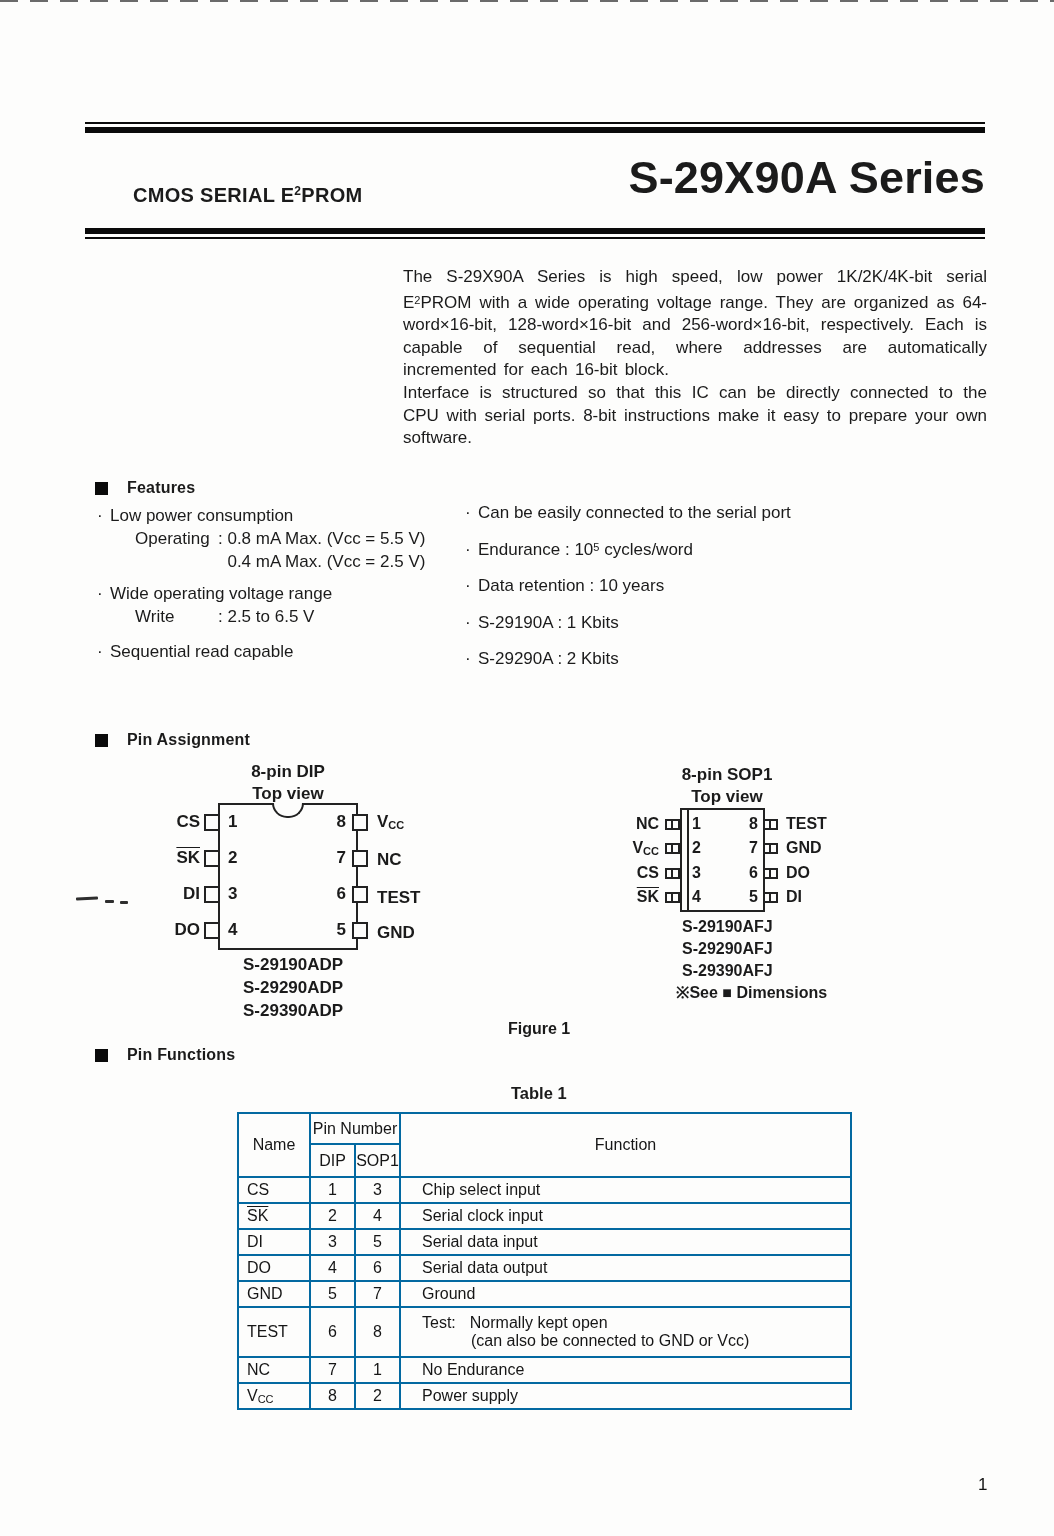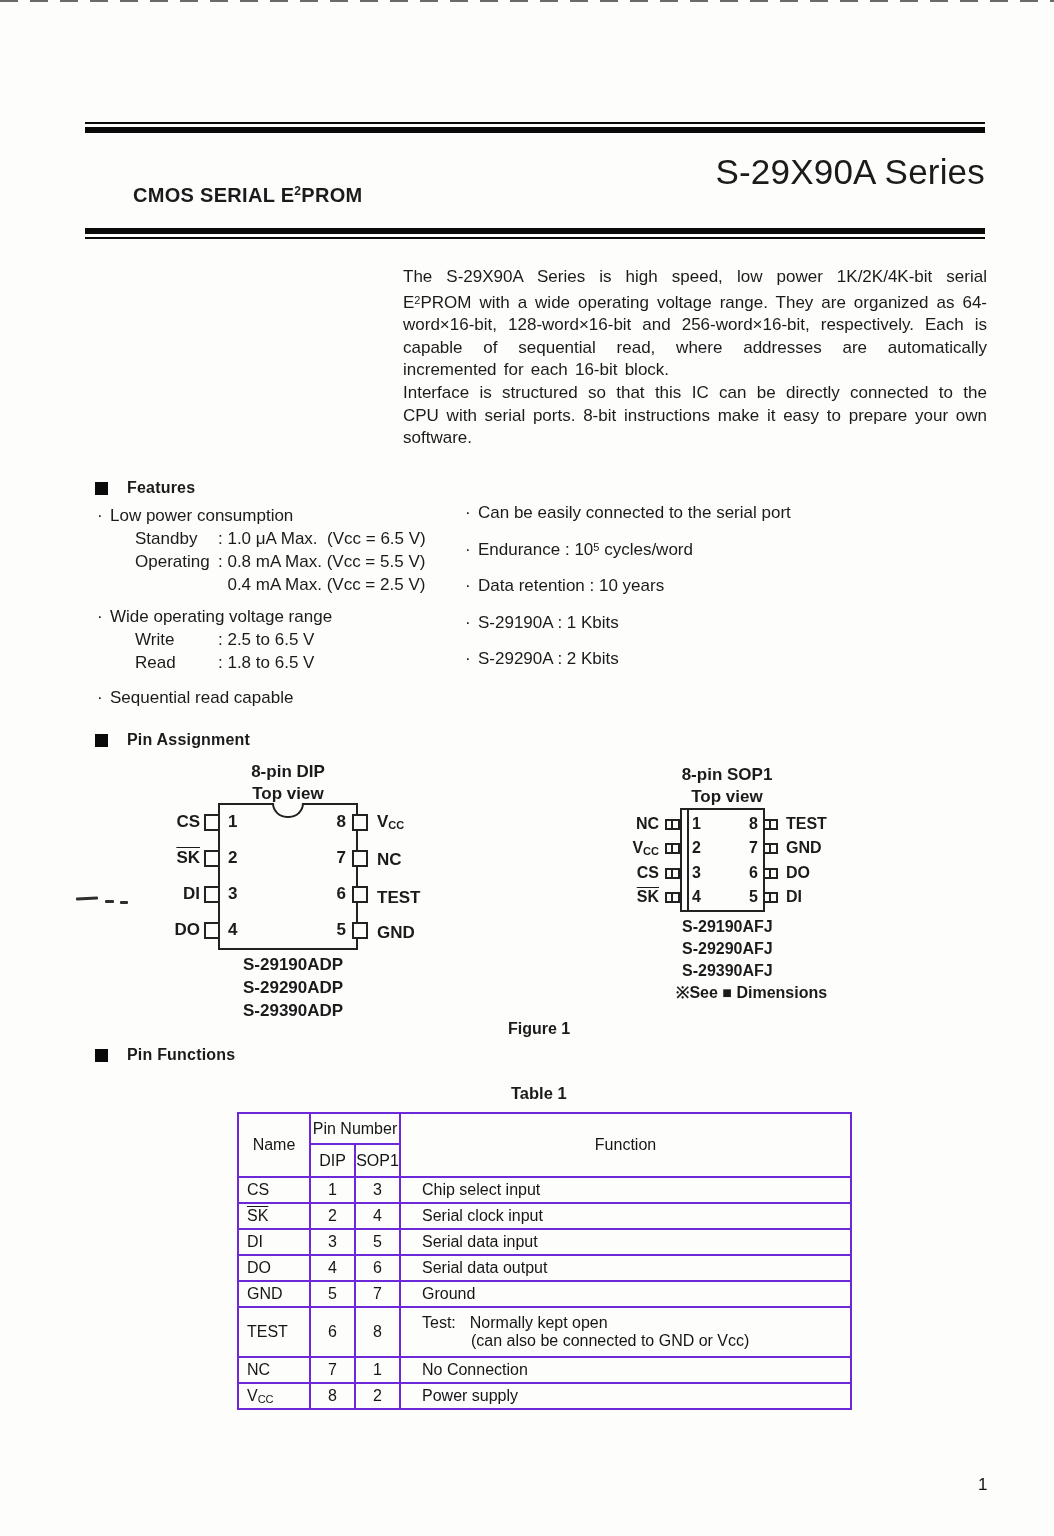--- a/index.html
+++ b/index.html
@@ -12,21 +12,21 @@
   .top-scan-line{position:absolute;left:0;top:0;width:100%;height:2px;
     background:repeating-linear-gradient(90deg,#3a3a3a 0 18px,transparent 18px 30px);opacity:.75;}
   
   .rule{position:absolute;left:85px;width:900px;background:#0a0a0a;}
   .rule-a1{top:122px;height:2px;}
   .rule-a2{top:127px;height:6px;}
   .rule-b1{top:228px;height:6px;}
   .rule-b2{top:237px;height:2px;}
   .hdr-left{position:absolute;left:133px;top:184px;font-size:20px;font-weight:bold;letter-spacing:.3px;}
   .hdr-sup{font-size:12px;vertical-align:7px;font-weight:bold;}
-  .hdr-right{position:absolute;right:69px;top:152px;font-size:35px;font-weight:normal;letter-spacing:.2px;}
+  .hdr-right{position:absolute;right:69px;top:152px;font-size:45px;font-weight:bold;letter-spacing:.2px;}
   
   .intro{position:absolute;left:403px;top:266px;width:584px;font-size:17px;line-height:22.6px;text-align:justify;word-spacing:2.5px;}
   .intro p{margin:0;}
   .body-sup{font-size:11px;vertical-align:4px;}
   
   .sec-head{position:absolute;left:95px;display:flex;align-items:center;}
   .sq{width:13px;height:13px;background:#0a0a0a;display:inline-block;margin-right:19px;}
   .sec-title{font-size:16px;font-weight:bold;letter-spacing:.2px;}
   
   .feat-left{position:absolute;left:97px;top:504px;width:360px;font-size:17px;line-height:23px;}
@@ -51,21 +51,21 @@
   .pin-num{position:absolute;font-weight:bold;font-size:17px;line-height:18px;}
   .sop-txt{font-size:16px;line-height:17px;}
   .sop-body{position:absolute;left:680px;top:808px;width:81px;height:100px;border:2px solid #222;background:#fdfdfc;}
   .sop-inner{position:absolute;left:687px;top:808px;width:2px;height:104px;background:#222;}
   .models{position:absolute;font-weight:bold;font-size:17px;line-height:22.8px;}
   .sop-note{position:absolute;left:676px;top:981px;font-weight:bold;font-size:16px;}
   .fig-cap{position:absolute;left:508px;top:1020px;font-weight:bold;font-size:16px;}
   .tbl-cap{position:absolute;left:511px;top:1084px;font-weight:bold;font-size:16.5px;}
   
   .pin-table{position:absolute;left:237px;top:1112px;border-collapse:collapse;table-layout:fixed;width:613px;font-size:16px;color:#161616;}
-  .pin-table td{border:2px solid #6d28d9;padding:0;vertical-align:middle;}
+  .pin-table td{border:2px solid #0369a1;padding:0;vertical-align:middle;}
   .pin-table .cell-name{padding-left:8px;text-align:left;}
   .pin-table .cell-num{text-align:center;}
   .pin-table .cell-fn{padding-left:21px;text-align:left;}
   .pin-table .th{text-align:center;}
   .fn-line1{display:flex;}
   .fn-tab{margin-left:14px;}
   .fn-line2{margin-left:49px;}
   
   .page-num{position:absolute;left:978px;top:1475px;font-size:17px;color:#111;}
   .pencil{position:absolute;background:#2e2e2e;border-radius:1px;}
@@ -91,26 +91,24 @@
     <p>Interface is structured so that this IC can be directly connected to the CPU with serial ports.  8-bit instructions make it easy to prepare your own software.</p>
   </div>
 
   <div class="sec-head" style="top:479px;">
     <span class="sq"></span>
     <span class="sec-title">Features</span>
   </div>
 
   <div class="feat-left">
     <div><span class="bullet">·</span><span>Low power consumption</span></div>
-    <div class="feat-sub"><span class="feat-sub-label">Standby</span><span>: 1.0 μA Max.  (Vcc = 6.5 V)</span></div>
     <div class="feat-sub"><span class="feat-sub-label">Operating</span><span>: 0.8 mA Max. (Vcc = 5.5 V)</span></div>
     <div class="feat-sub"><span class="feat-sub-label"></span><span>  0.4 mA Max. (Vcc = 2.5 V)</span></div>
     <div class="feat-gap"><span class="bullet">·</span><span>Wide operating voltage range</span></div>
     <div class="feat-sub"><span class="feat-sub-label">Write</span><span>: 2.5 to 6.5 V</span></div>
-    <div class="feat-sub"><span class="feat-sub-label">Read</span><span>: 1.8 to 6.5 V</span></div>
     <div class="feat-gap" style="margin-top:12px;"><span class="bullet">·</span><span>Sequential read capable</span></div>
   </div>
 
   <div class="feat-right">
     <div class="fr-item"><span class="bullet">·</span><span>Can be easily connected to the serial port</span><sup class="body-sup"></sup><span></span></div>
     <div class="fr-item"><span class="bullet">·</span><span>Endurance : 10</span><sup class="body-sup">5</sup><span> cycles/word</span></div>
     <div class="fr-item"><span class="bullet">·</span><span>Data retention : 10 years</span><sup class="body-sup"></sup><span></span></div>
     <div class="fr-item"><span class="bullet">·</span><span>S-29190A : 1 Kbits</span><sup class="body-sup"></sup><span></span></div>
     <div class="fr-item"><span class="bullet">·</span><span>S-29290A : 2 Kbits</span><sup class="body-sup"></sup><span></span></div>
   </div>
@@ -276,21 +274,21 @@
               <span>Test:</span>
               <span class="fn-tab">Normally kept open</span>
             </div>
         <div class="fn-line2">(can also be connected to GND or Vcc)</div>
       </td>
     </tr>
     <tr style="height:26px;">
       <td class="cell-name">NC</td>
       <td class="cell-num">7</td>
       <td class="cell-num">1</td>
-      <td class="cell-fn">No Connection</td>
+      <td class="cell-fn">No Endurance</td>
     </tr>
     <tr style="height:26px;">
       <td class="cell-name"><span>V</span><span class="subcc">CC</span></td>
       <td class="cell-num">8</td>
       <td class="cell-num">2</td>
       <td class="cell-fn">Power supply</td>
     </tr>
   </tbody>
     </table>
 

